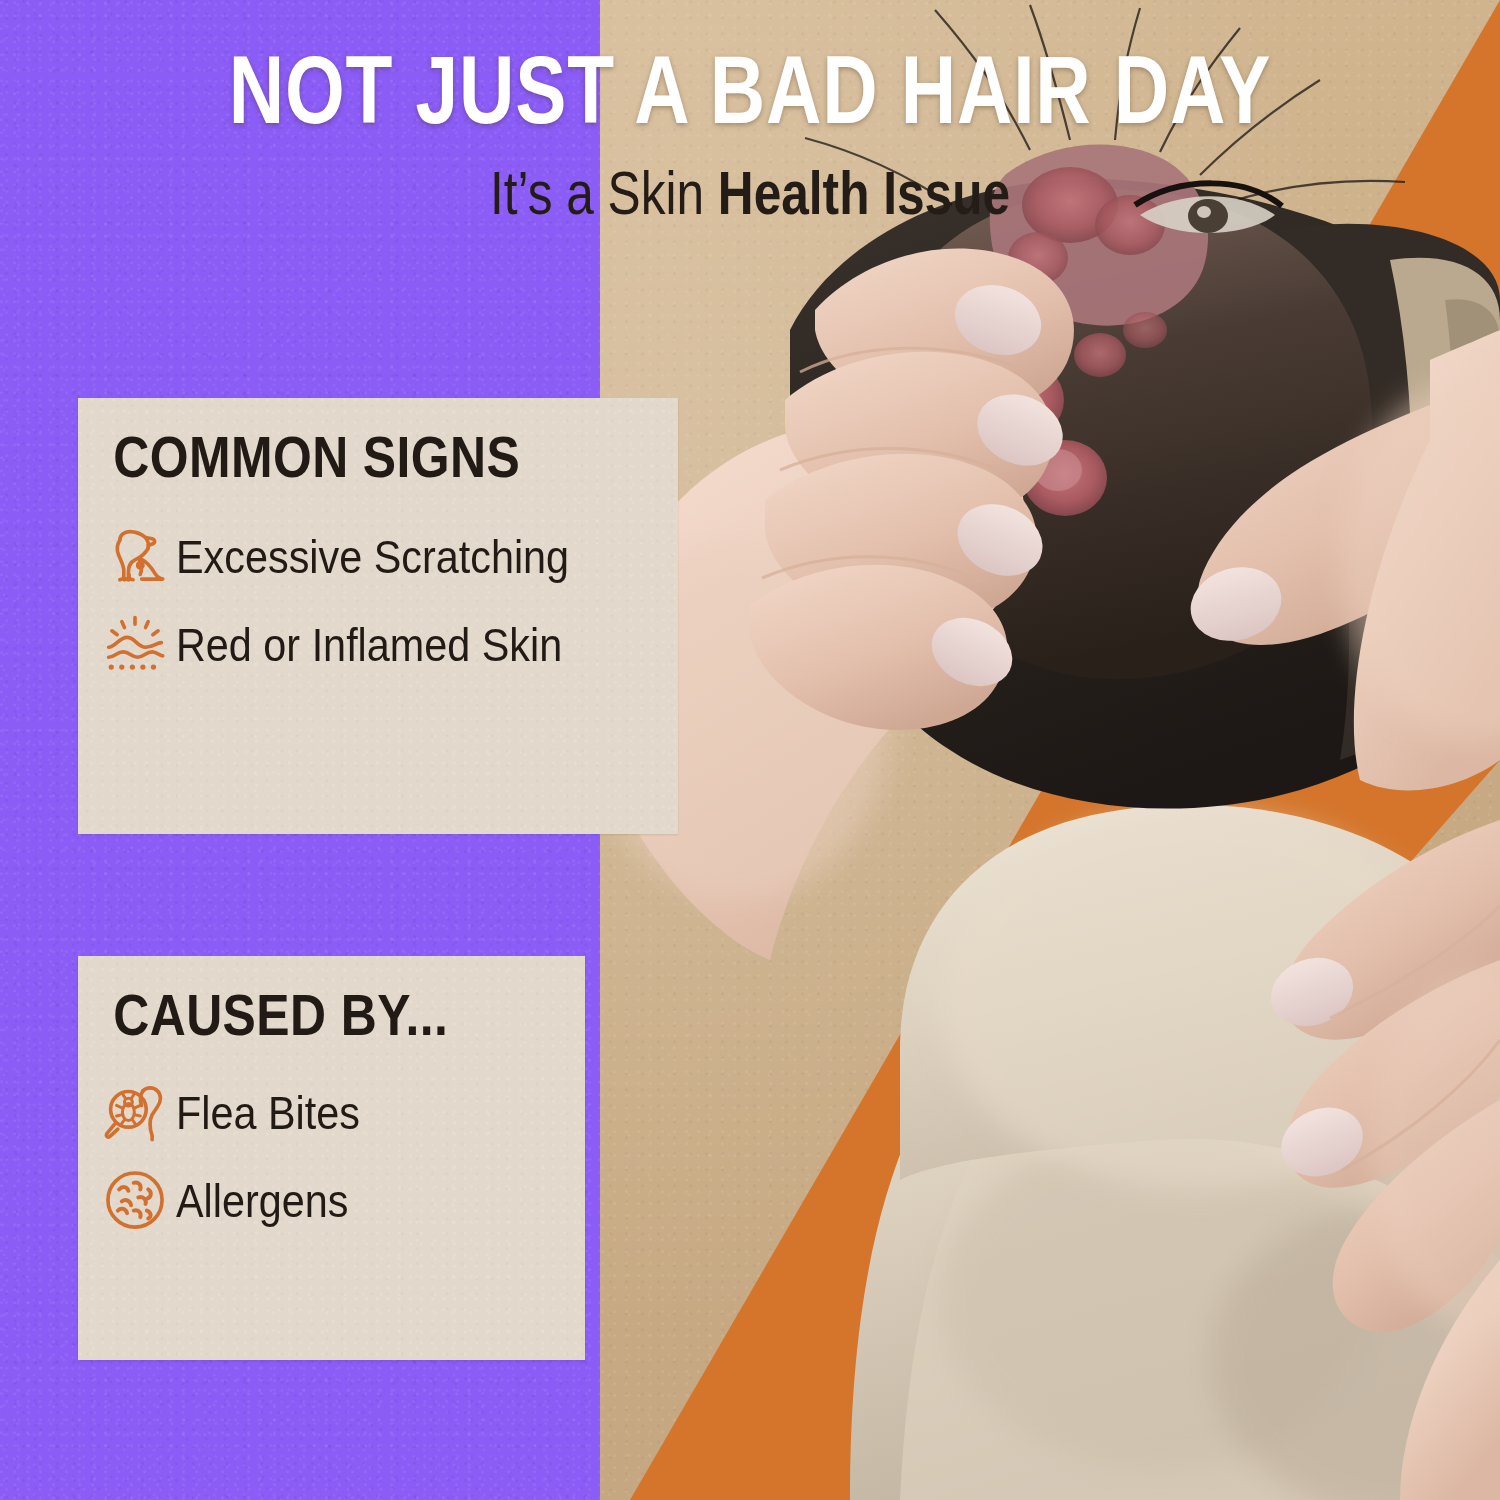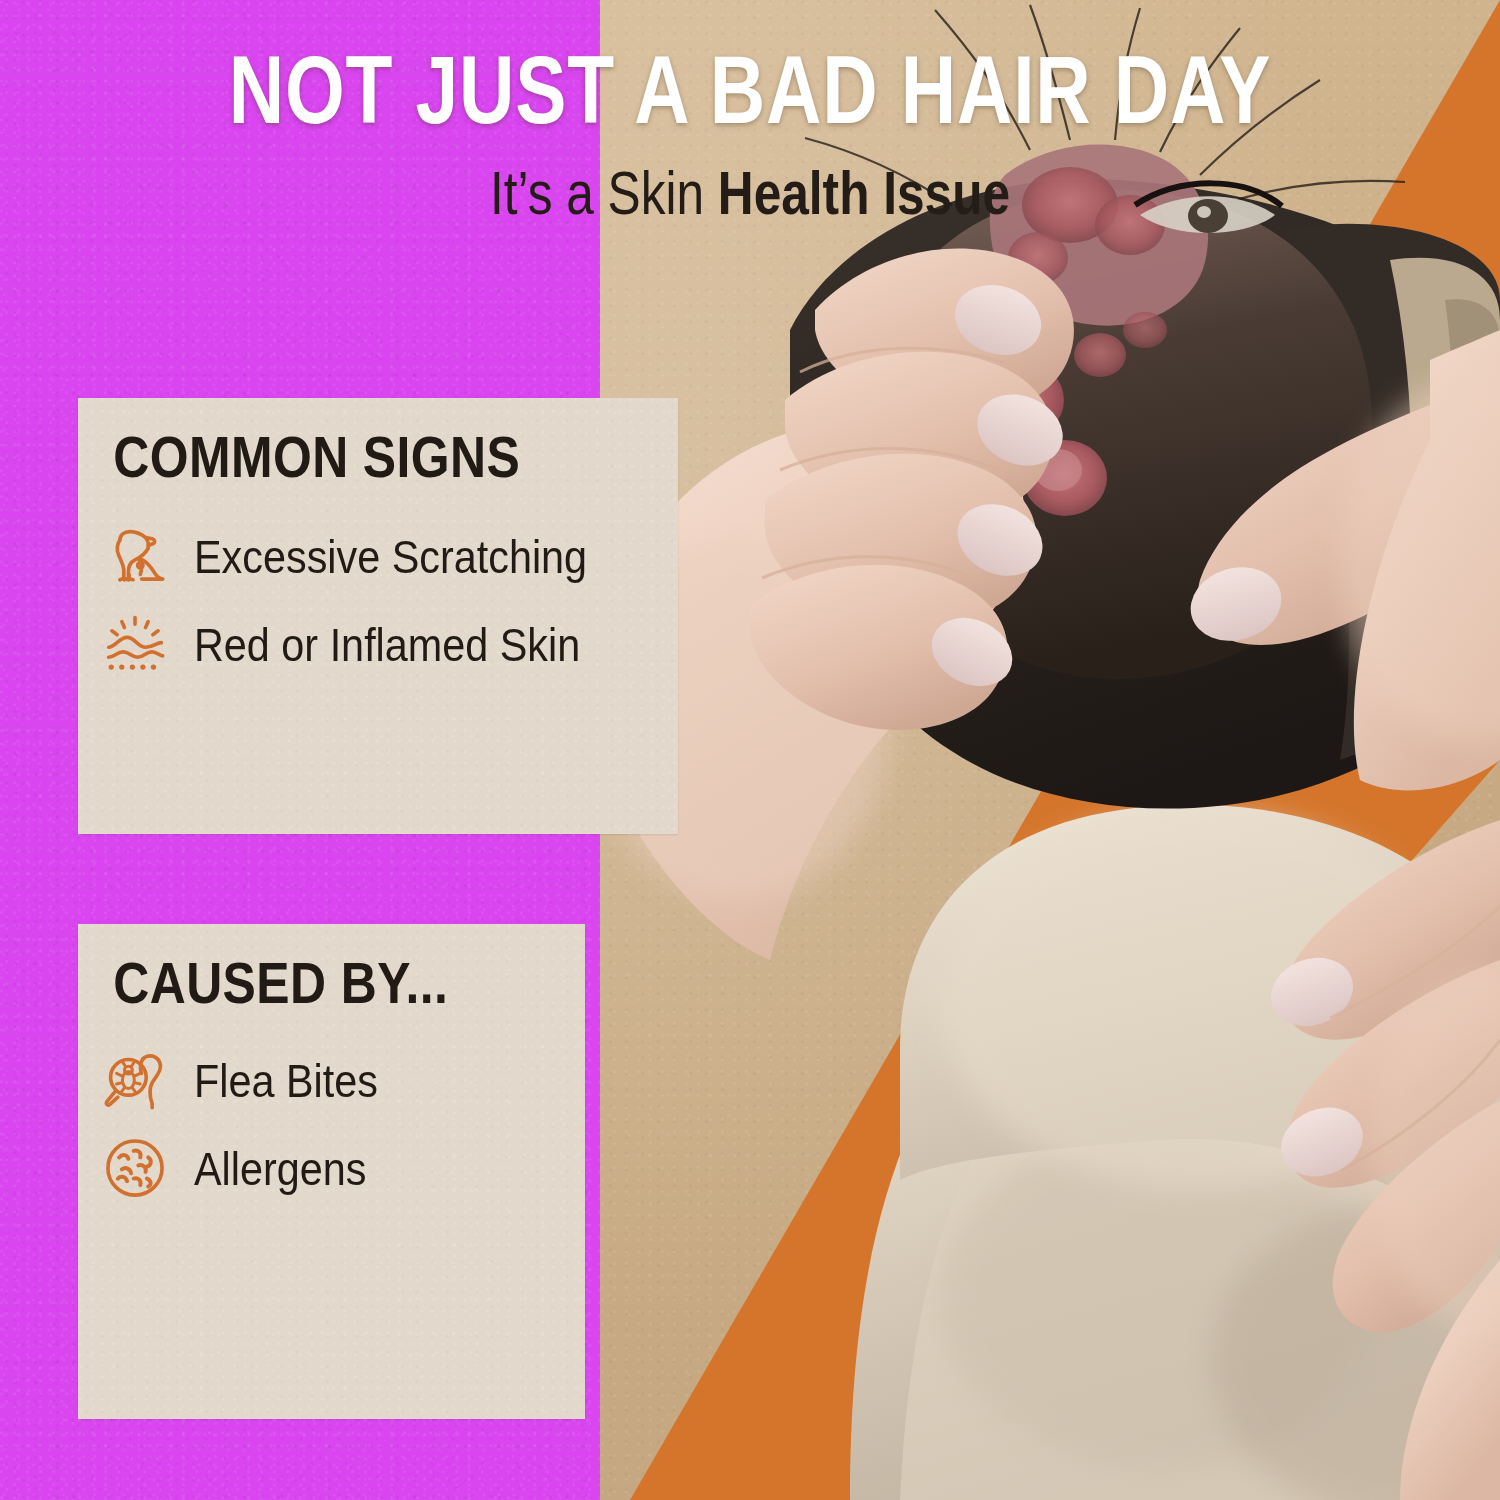--- a/index.html
+++ b/index.html
@@ -7,21 +7,21 @@
     margin: 0;
     padding: 0;
     background: #ffffff;
   }
   #poster {
     position: relative;
     width: 1500px;
     height: 1500px;
     overflow: hidden;
     font-family: "Liberation Sans", sans-serif;
-    background: #d946ef;
+    background: #8b5cf6;
   }
 
   
   .wall {
     position: absolute;
     inset: 0;
     background:
       radial-gradient(ellipse at 20% 15%, rgba(255,255,255,0.10), rgba(0,0,0,0) 55%),
       linear-gradient(118deg, #ab9579 0%, #a48d71 38%, #9b8467 72%, #8e7а5d 100%),
       #a18b6f;
@@ -115,21 +115,21 @@
     position:absolute; inset:0;
     pointer-events:none;
     opacity:.30;
     background-image:
       radial-gradient(circle at 22% 18%, rgba(255,255,255,.45) 0 1px, rgba(0,0,0,0) 2px),
       radial-gradient(circle at 61% 52%, rgba(0,0,0,.07) 0 1px, rgba(0,0,0,0) 2px),
       radial-gradient(circle at 84% 81%, rgba(255,255,255,.40) 0 1px, rgba(0,0,0,0) 2px);
     background-size: 11px 11px, 15px 15px, 18px 18px;
   }
   #card-signs { left: 78px; top: 398px; width: 600px; height: 436px; }
-  #card-causes{ left: 78px; top: 924px; width: 507px; height: 495px; }
+  #card-causes{ left: 78px; top: 956px; width: 507px; height: 404px; }
 
   .card-title {
     position: relative;
     z-index: 2;
     margin: 0;
     padding: 30px 0 0 41px;
     font-family: "Liberation Sans Narrow", "Liberation Sans", sans-serif;
     font-weight: 700;
     font-size: 58px;
     line-height: 1;
@@ -140,21 +140,21 @@
     white-space: nowrap;
   }
 
   .card-list { position: relative; z-index: 2; margin: 0; padding: 0; list-style: none; }
   #card-signs  .card-list { margin-top: 26px; }
   #card-causes .card-list { margin-top: 24px; }
 
   .card-item {
     display: flex;
     align-items: center;
-    gap: 26px;
+    gap: 8px;
     padding: 0 0 0 24px;
     height: 88px;
   }
   #card-causes .card-item { height: 88px; }
 
   .item-icon {
     flex: 0 0 auto;
     width: 66px; height: 66px;
     display: flex; align-items: center; justify-content: center;
   }

